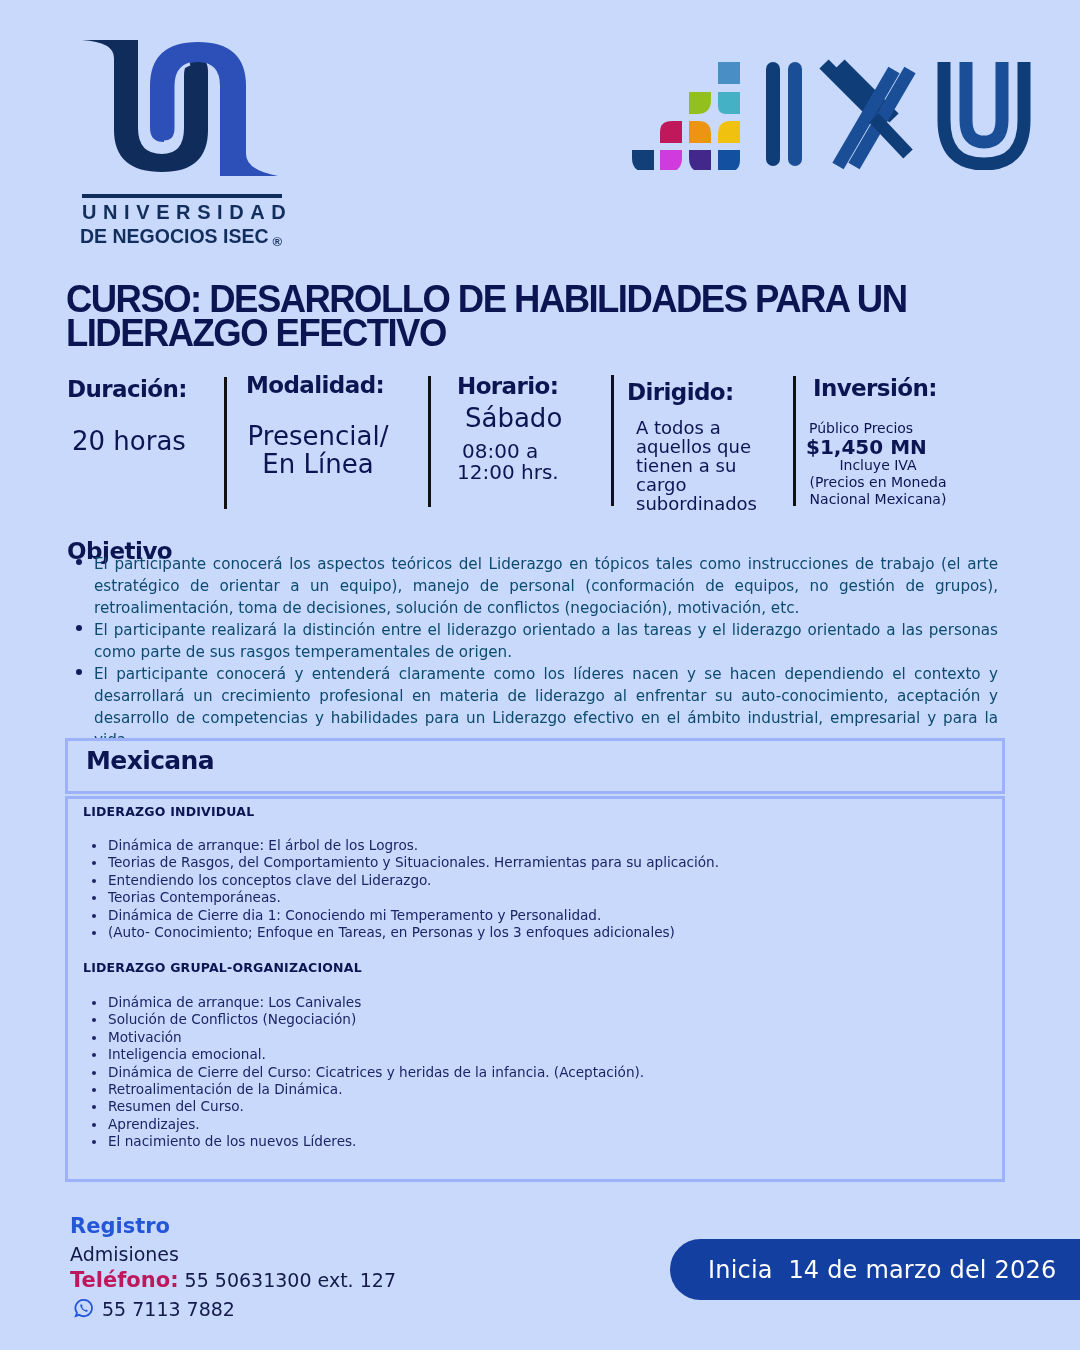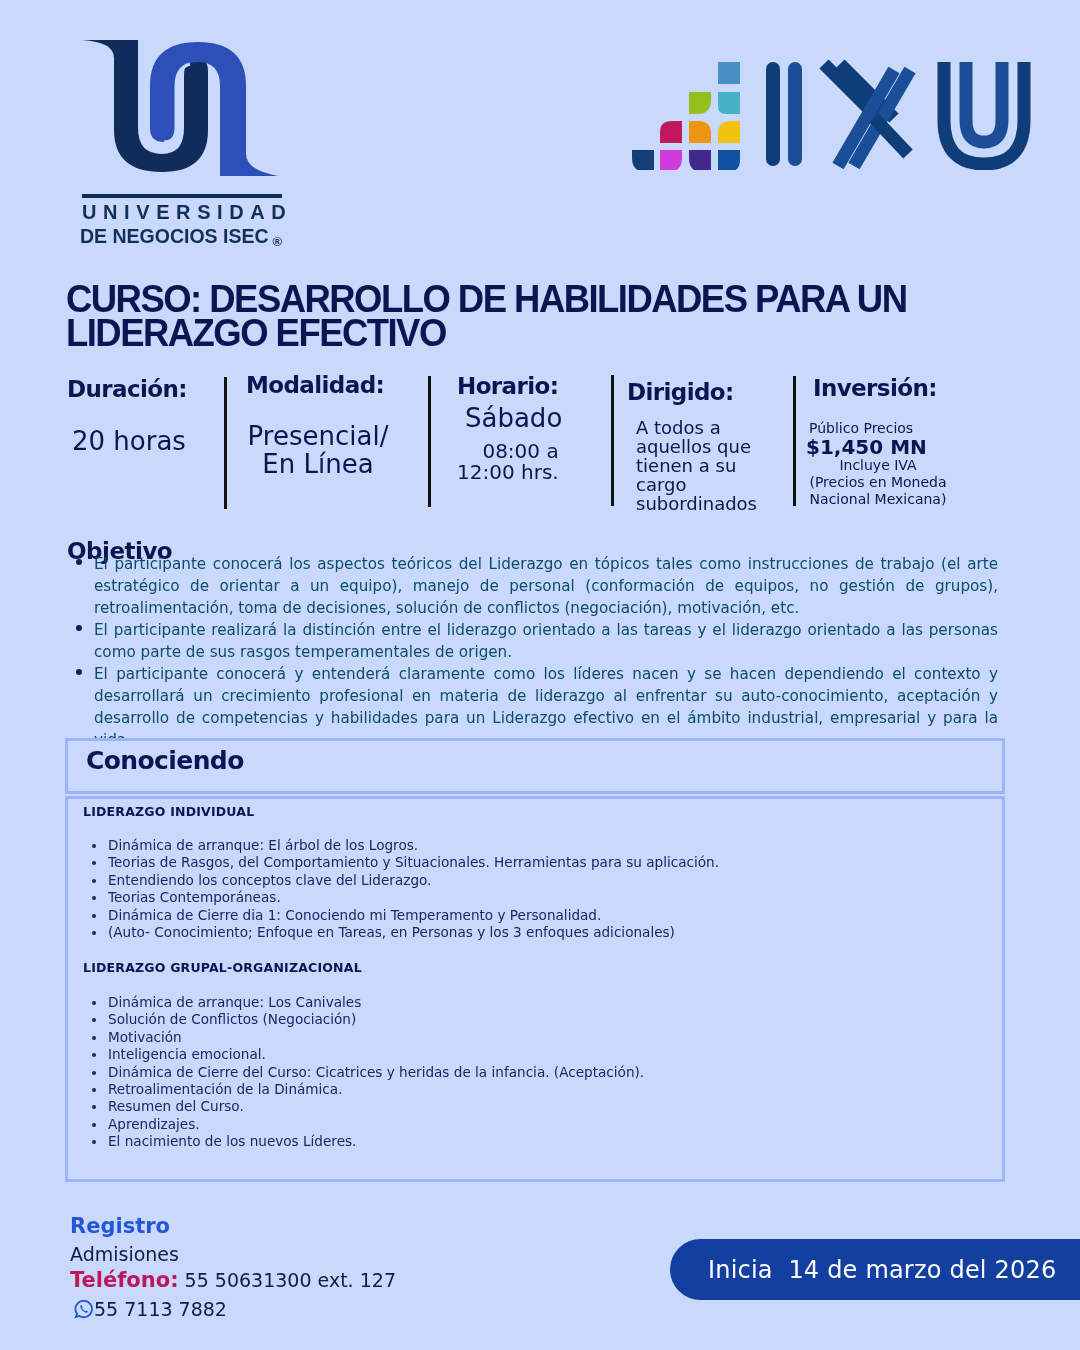--- a/index.html
+++ b/index.html
@@ -84,21 +84,21 @@
   .cont-list li::before {
     content: ""; position: absolute; left: 9px; top: 7px; width: 4px; height: 4px;
     border-radius: 50%; background: #1a2566;
   }
 
   
   .reg-title { left: 70px; top: 1214px; font-weight: 700; font-size: 21px; color: #2456d8; }
   .reg-sub { left: 70px; top: 1243px; font-size: 19px; color: #121a4a; }
   .tel-line { left: 70px; top: 1268px; font-size: 19px; color: #121a4a; white-space: nowrap; }
   .tel-label { font-weight: 700; font-size: 21px; color: #be185d; }
-  .wa-line { left: 74px; top: 1298px; font-size: 19px; color: #121a4a; display: flex; align-items: center; }
+  .wa-line { left: 74px; top: 1298px; font-size: 19px; color: #121a4a; display: flex; align-items: flex-start; gap: 8px; }
   .start-pill {
     left: 670px; top: 1239px; width: 420px; height: 61px; background: #133fa0;
     border-radius: 31px 0 0 31px; color: #ffffff; font-size: 24px;
     display: flex; align-items: center; padding-left: 38px; white-space: nowrap; letter-spacing: 0.2px;
   }
 </style>
 </head>
 <body>
 
 <div class="abs isec-logo">
@@ -154,21 +154,21 @@
 <div class="abs col-head" style="left:246px;top:372px;">Modalidad:</div>
 <div class="abs col-val" style="left:243px;top:422px;width:150px;text-align:center;font-size:26px;line-height:28px;">
   <div>Presencial/</div>
   <div>En Línea</div>
 </div>
 <div class="abs vbar" style="left:428px;top:376px;height:131px;"></div>
 
 <div class="abs col-head" style="left:457px;top:373px;">Horario:</div>
 <div class="abs col-val" style="left:465px;top:403px;font-size:26px;">Sábado</div>
 <div class="abs col-val" style="left:457px;top:441px;font-size:20px;line-height:21px;">
-  <div style="padding-left:5px;text-align:right;">08:00 a</div>
+  <div style="padding-left:5px;">08:00 a</div>
   <div>12:00 hrs.</div>
 </div>
 <div class="abs vbar" style="left:611px;top:375px;height:131px;"></div>
 
 <div class="abs col-head" style="left:627px;top:379px;">Dirigido:</div>
 <div class="abs col-val" style="left:636px;top:418px;font-size:18px;line-height:19px;">
   <div>A todos a</div>
   <div>aquellos que</div>
   <div>tienen a su</div>
   <div>cargo</div>
@@ -186,21 +186,21 @@
 </div>
 
 <div class="abs obj-head">Objetivo</div>
 <ul class="abs obj-list">
   <li>El participante conocerá los aspectos teóricos del Liderazgo en tópicos tales como instrucciones de trabajo (el arte estratégico de orientar a un equipo), manejo de personal (conformación de equipos, no gestión de grupos), retroalimentación, toma de decisiones, solución de conflictos (negociación), motivación, etc.</li>
   <li>El participante realizará la distinción entre el liderazgo orientado a las tareas y el liderazgo orientado a las personas como parte de sus rasgos temperamentales de origen.</li>
   <li>El participante conocerá y entenderá claramente como los líderes nacen y se hacen dependiendo el contexto y desarrollará un crecimiento profesional en materia de liderazgo al enfrentar su auto-conocimiento, aceptación y desarrollo de competencias y habilidades para un Liderazgo efectivo en el ámbito industrial, empresarial y para la vida.</li>
 </ul>
 
 <div class="abs cont-head-box"></div>
-<div class="abs cont-head">Conociendo</div>
+<div class="abs cont-head">Mexicana</div>
 <div class="abs cont-box"></div>
 
 <div class="abs sec-title" style="left:83px;top:804px;">LIDERAZGO INDIVIDUAL</div>
 <ul class="abs cont-list" style="left:83px;top:837px;">
   <li>Dinámica de arranque: El árbol de los Logros.</li>
   <li>Teorias de Rasgos, del Comportamiento y Situacionales. Herramientas para su aplicación.</li>
   <li>Entendiendo los conceptos clave del Liderazgo.</li>
   <li>Teorias Contemporáneas.</li>
   <li>Dinámica de Cierre dia 1: Conociendo mi Temperamento y Personalidad.</li>
   <li>(Auto- Conocimiento; Enfoque en Tareas, en Personas y los 3 enfoques adicionales)</li>

